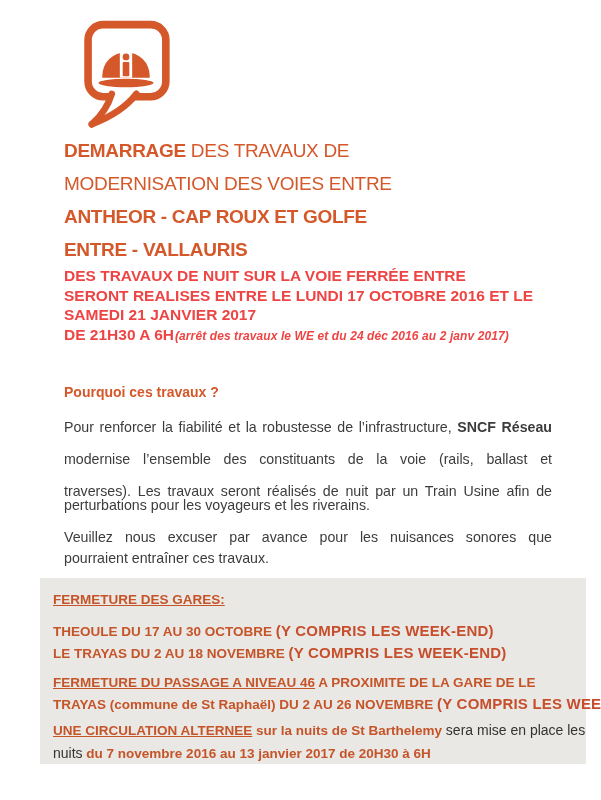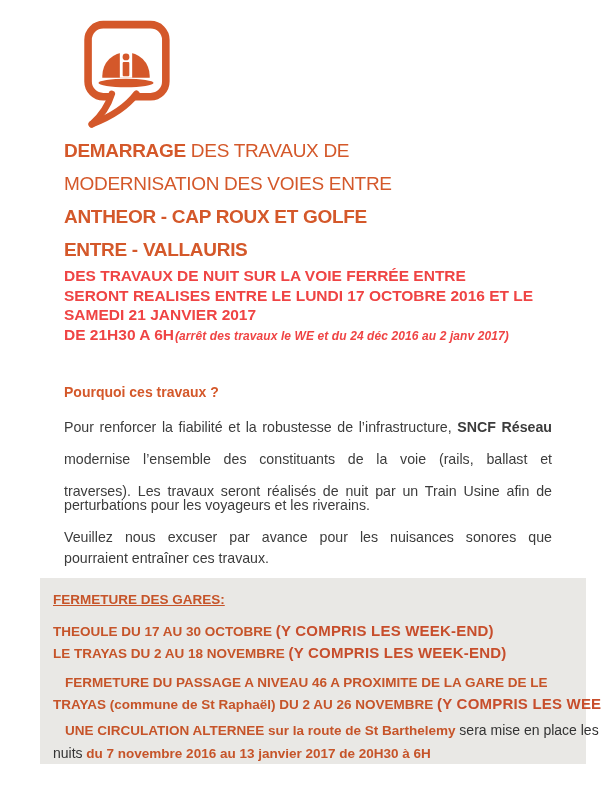--- a/index.html
+++ b/index.html
@@ -52,21 +52,21 @@
     position:absolute;left:40px;top:578px;width:546px;height:186px;
     background:#e9e8e5;box-sizing:border-box;
     padding:14px 10px 0 13px;
     color:#c65429;font-weight:700;font-size:13.5px;
   }
   .nb-heading{text-decoration:underline;margin-bottom:12px;line-height:16px;}
   .nb-item{line-height:21px;white-space:nowrap;}
   .nb-note{font-size:15px;letter-spacing:0.2px;color:#c74e2c;}
   .nb-crossing{margin-top:8px;line-height:21px;}
   .nb-crossing div{white-space:nowrap;}
-  .u{margin-left:12px;}
+  .u{text-decoration:underline;}
   .nb-alt{margin-top:4px;line-height:22px;}
   .nb-alt div{white-space:nowrap;}
   .blacktext{color:#333333;font-weight:400;font-size:14px;margin-top:28px;}
 </style>
 </head>
 <body>
 
 <div class="page">
 
   <svg class="logo" viewBox="0 0 100 116" aria-hidden="true">
@@ -114,18 +114,18 @@
 
     <div class="nb-item"><span>THEOULE DU 17 AU 30 OCTOBRE</span> <span class="nb-note">(Y COMPRIS LES WEEK-END)</span></div>
     <div class="nb-item"><span>LE TRAYAS DU 2 AU 18 NOVEMBRE</span> <span class="nb-note">(Y COMPRIS LES WEEK-END)</span></div>
 
     <div class="nb-crossing">
       <div><span class="u">FERMETURE DU PASSAGE A NIVEAU 46</span> <span>A PROXIMITE DE LA GARE DE LE</span></div>
       <div><span>TRAYAS (commune de St Raphaël) DU 2 AU 26 NOVEMBRE</span> <span class="nb-note">(Y COMPRIS LES WEEK-END)</span></div>
     </div>
 
     <div class="nb-alt">
-      <div><span class="u">UNE CIRCULATION ALTERNEE</span> <span>sur la route de St Barthelemy</span> <span class="blacktext">sera mise en place les</span></div>
+      <div><span class="u">UNE CIRCULATION ALTERNEE</span> <span>sur la nuits de St Barthelemy</span> <span class="blacktext">sera mise en place les</span></div>
       <div><span class="blacktext">nuits</span> <span>du 7 novembre 2016 au 13 janvier 2017 de 20H30 à 6H</span></div>
     </div>
   </div>
 
 </div>
 
 </body></html>

